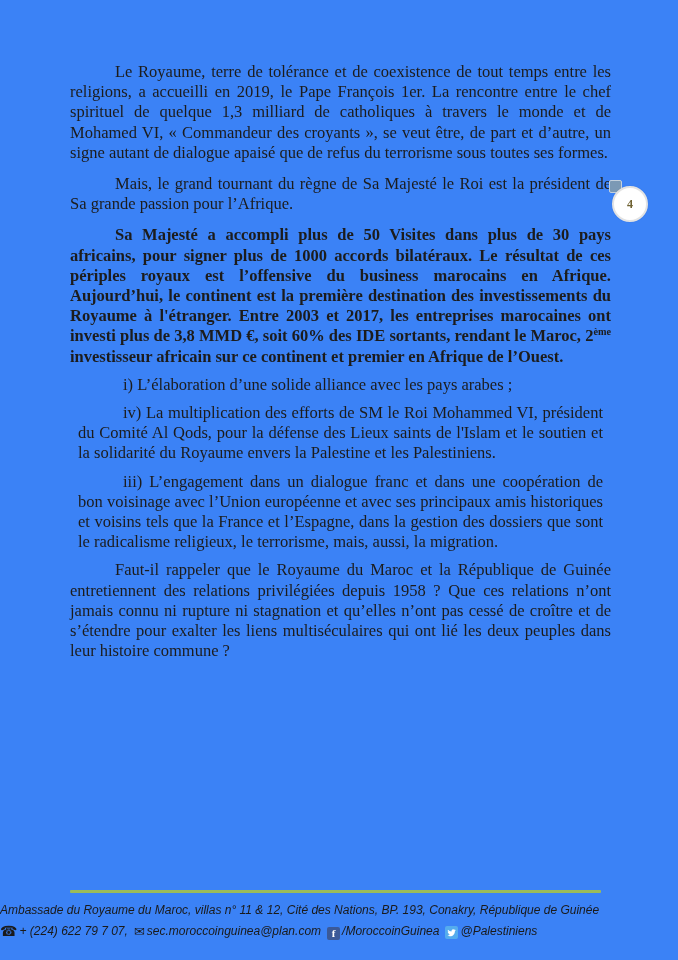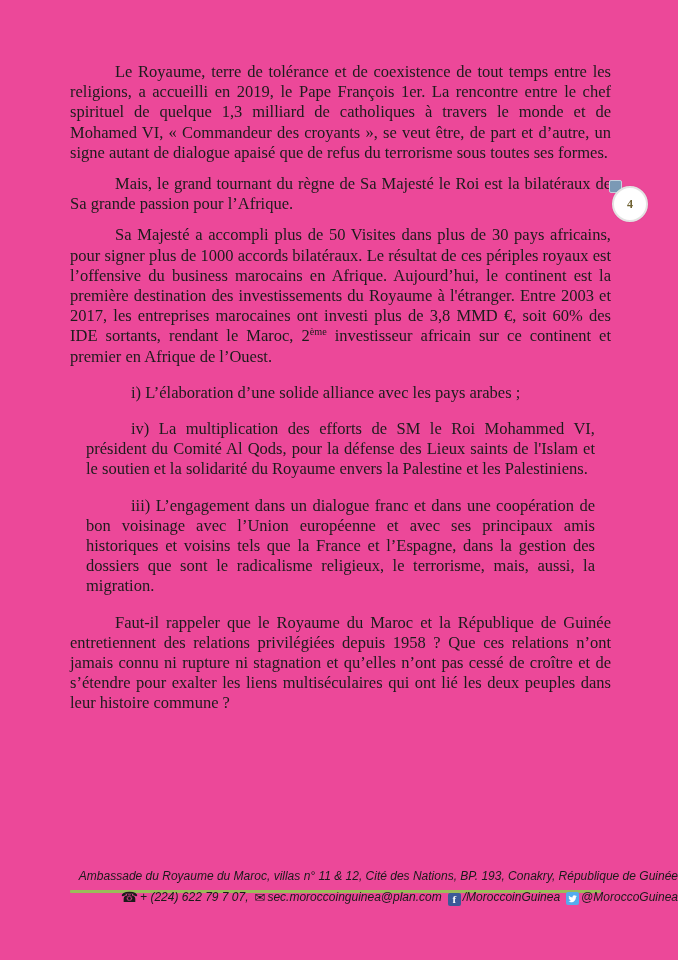--- a/index.html
+++ b/index.html
@@ -4,35 +4,35 @@
 <style>
   html, body { margin: 0; padding: 0; }
   body {
     width: 678px; height: 960px;
     background: #ffffff;
     position: relative;
     overflow: hidden;
     font-family: "Liberation Serif", "DejaVu Serif", serif;
     color: #1c1c1c;
   }
-  .page { position: absolute; inset: 0; background: #ec4899; }
+  .page { position: absolute; inset: 0; background: #3b82f6; }
 
   
   .text-block {
     position: absolute;
     left: 70px; top: 62px;
     width: 541px;
     font-size: 16.5px;
     line-height: 20.2px;
     text-align: justify;
     hyphens: none;
   }
   .para { margin: 0 0 11px 0; text-indent: 45px; }
-  .para.tight { margin-bottom: 0; }
-  .list-item { margin: 16px; text-indent: 45px; }
+  .para.tight { margin-bottom: 0; font-weight: bold; }
+  .list-item { margin: 8px; text-indent: 45px; }
   .section-heading {
     margin: 15px 0 17px 0;
     text-indent: 45px;
   }
   .section-heading .underlined { text-decoration: underline; }
   sup { font-size: 0.62em; line-height: 0; }
 
   
   .page-badge-circle {
     position: absolute; left: 612px; top: 186px;
@@ -53,22 +53,22 @@
   }
 
   
   .footer-divider {
     position: absolute; left: 70px; top: 890px;
     width: 531px; height: 3px;
     background: #9bbb59;
     border-radius: 1px;
   }
   .footer {
-    position: absolute; left: 0; top: 866px; width: 678px;
-    text-align: right;
+    position: absolute; left: 0; top: 900px; width: 678px;
+    text-align: left;
     font-family: "Liberation Sans", sans-serif;
     font-style: italic;
     font-size: 12px;
     color: #1a1a1a;
   }
   .footer-line { white-space: nowrap; line-height: 20px; }
   .footer-line2 { margin-top: 1px; }
   .ficon { font-style: normal; display: inline-block; }
   .phone-glyph { font-size: 14px; vertical-align: -1px; margin-right: 2px; }
   .envelope-glyph { font-size: 13px; vertical-align: -1px; margin: 0 2px 0 6px; }
@@ -83,21 +83,21 @@
   .tw { background: #55acee; }
   .tw svg { width: 9px; height: 9px; fill: #ffffff; }
 </style>
 </head>
 <body>
 
 <div class="page">
 
   <div class="text-block">
     <p class="para">Le Royaume, terre de tolérance et de coexistence de tout temps entre les religions, a accueilli en 2019, le Pape François 1er. La rencontre entre le chef spirituel de quelque 1,3 milliard de catholiques à travers le monde et de Mohamed VI, « Commandeur des croyants », se veut être, de part et d’autre, un signe autant de dialogue apaisé que de refus du terrorisme sous toutes ses formes.</p>
-    <p class="para">Mais, le grand tournant du règne de Sa Majesté le Roi est la bilatéraux de Sa grande passion pour l’Afrique.</p>
+    <p class="para">Mais, le grand tournant du règne de Sa Majesté le Roi est la président de Sa grande passion pour l’Afrique.</p>
     <p class="para tight"><span>Sa Majesté a accompli plus de 50 Visites dans plus de 30 pays africains, pour signer plus de 1000 accords bilatéraux. Le résultat de ces périples royaux est l’offensive du business marocains en Afrique. Aujourd’hui, le continent est la première destination des investissements du Royaume à l'étranger. Entre 2003 et 2017, les entreprises marocaines ont investi plus de 3,8 MMD €, soit 60% des IDE sortants, rendant le Maroc, 2</span><sup>ème</sup><span> investisseur africain sur ce continent et premier en Afrique de l’Ouest.</span></p>
     <p class="list-item">i)  L’élaboration d’une solide alliance avec les pays arabes ;</p>
     <p class="list-item">iv) La multiplication des efforts de SM le Roi Mohammed VI, président du Comité Al Qods, pour la défense des Lieux saints de l'Islam et le soutien et la solidarité du Royaume envers la Palestine et les Palestiniens.</p>
     <p class="list-item">iii) L’engagement dans un dialogue franc et dans une coopération de bon voisinage avec l’Union européenne et avec ses principaux amis historiques et voisins tels que la France et l’Espagne, dans la gestion des dossiers que sont le radicalisme religieux, le terrorisme, mais, aussi, la migration.</p>
     <p class="para">Faut-il rappeler que le Royaume du Maroc et la République de Guinée entretiennent des relations privilégiées depuis 1958 ? Que ces relations n’ont jamais connu ni rupture ni stagnation et qu’elles n’ont pas cessé de croître et de s’étendre pour exalter les liens multiséculaires qui ont lié les deux peuples dans leur histoire commune ?</p>
   </div>
 
   <div class="page-badge-square"></div>
   <div class="page-badge-circle">
     <span>4</span>
@@ -105,17 +105,17 @@
 
   <div class="footer-divider"></div>
 
   <div class="footer">
     <div class="footer-line">Ambassade du Royaume du Maroc, villas n° 11 &amp; 12, Cité des Nations, BP. 193, Conakry, République de Guinée</div>
     <div class="footer-line footer-line2">
       <span class="ficon phone-glyph">☎</span><span>+ (224) 622 79 7 07,</span><span class="ficon envelope-glyph">✉</span><span>sec.moroccoinguinea@plan.com</span><span class="ficon social-badge fb">f</span><span>/MoroccoinGuinea</span><span class="ficon social-badge tw">
           <svg viewBox="0 0 24 24" aria-hidden="true">
             <path d="M23 5c-.8.4-1.7.6-2.6.8.9-.6 1.6-1.5 2-2.5-.9.5-1.9.9-2.9 1.1A4.6 4.6 0 0 0 12 8.5c0 .4 0 .7.1 1A13 13 0 0 1 2.6 4.7a4.6 4.6 0 0 0 1.4 6.1c-.7 0-1.5-.2-2.1-.6v.1c0 2.2 1.6 4.1 3.7 4.5-.4.1-.8.2-1.2.2-.3 0-.6 0-.9-.1.6 1.8 2.3 3.2 4.3 3.2A9.2 9.2 0 0 1 1 20.1a13 13 0 0 0 7 2c8.4 0 13-7 13-13v-.6c.9-.6 1.7-1.4 2.3-2.3z"></path>
           </svg>
-        </span><span>@MoroccoGuinea</span>
+        </span><span>@Palestiniens</span>
     </div>
   </div>
 
 </div>
 
 </body></html>

